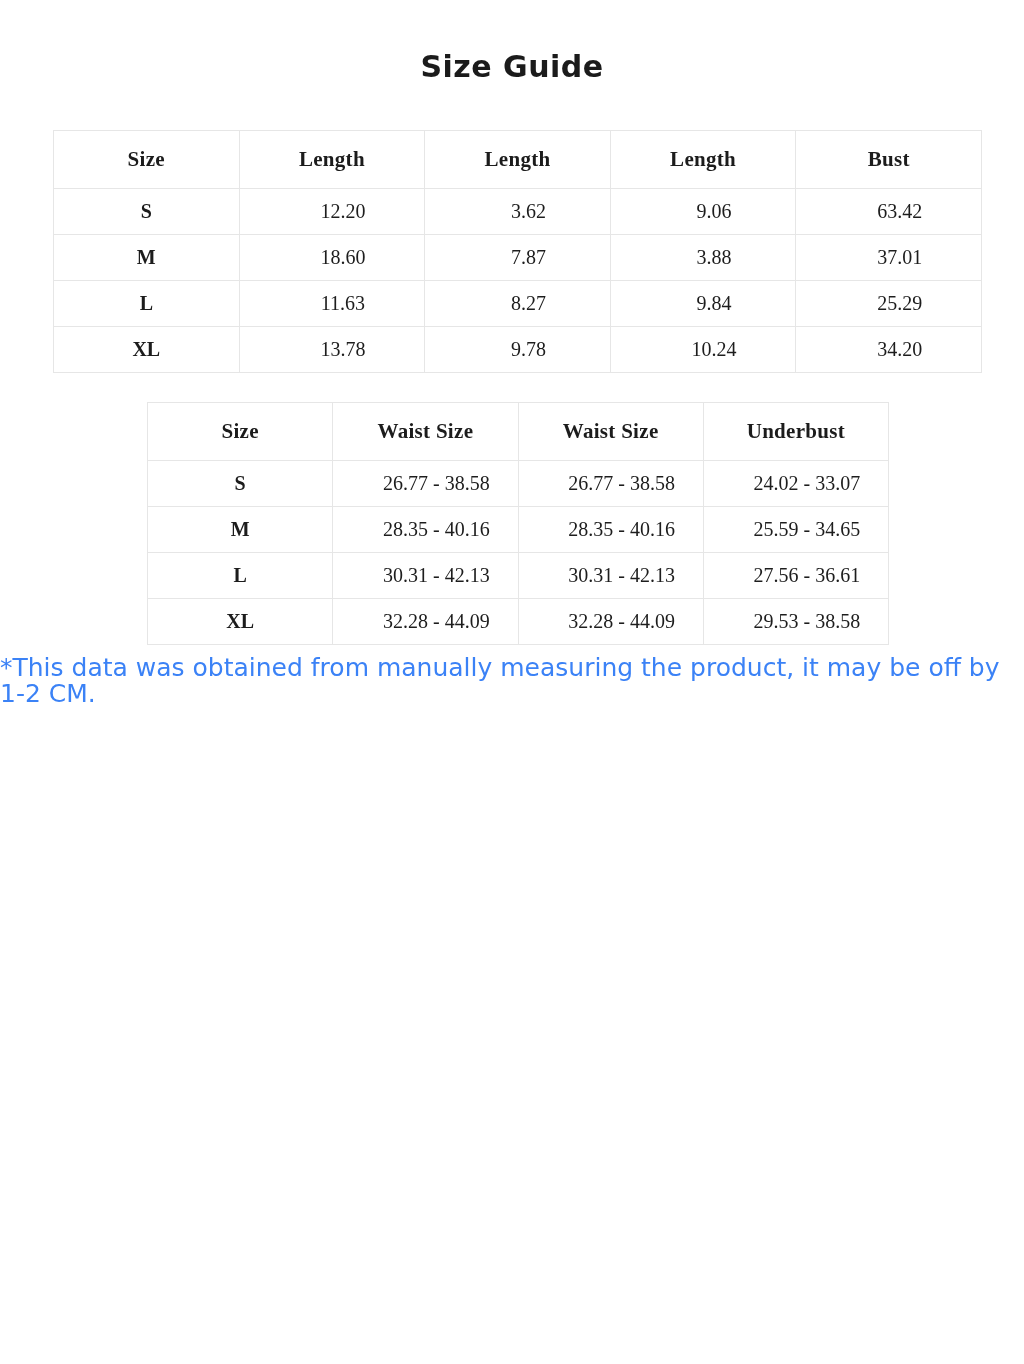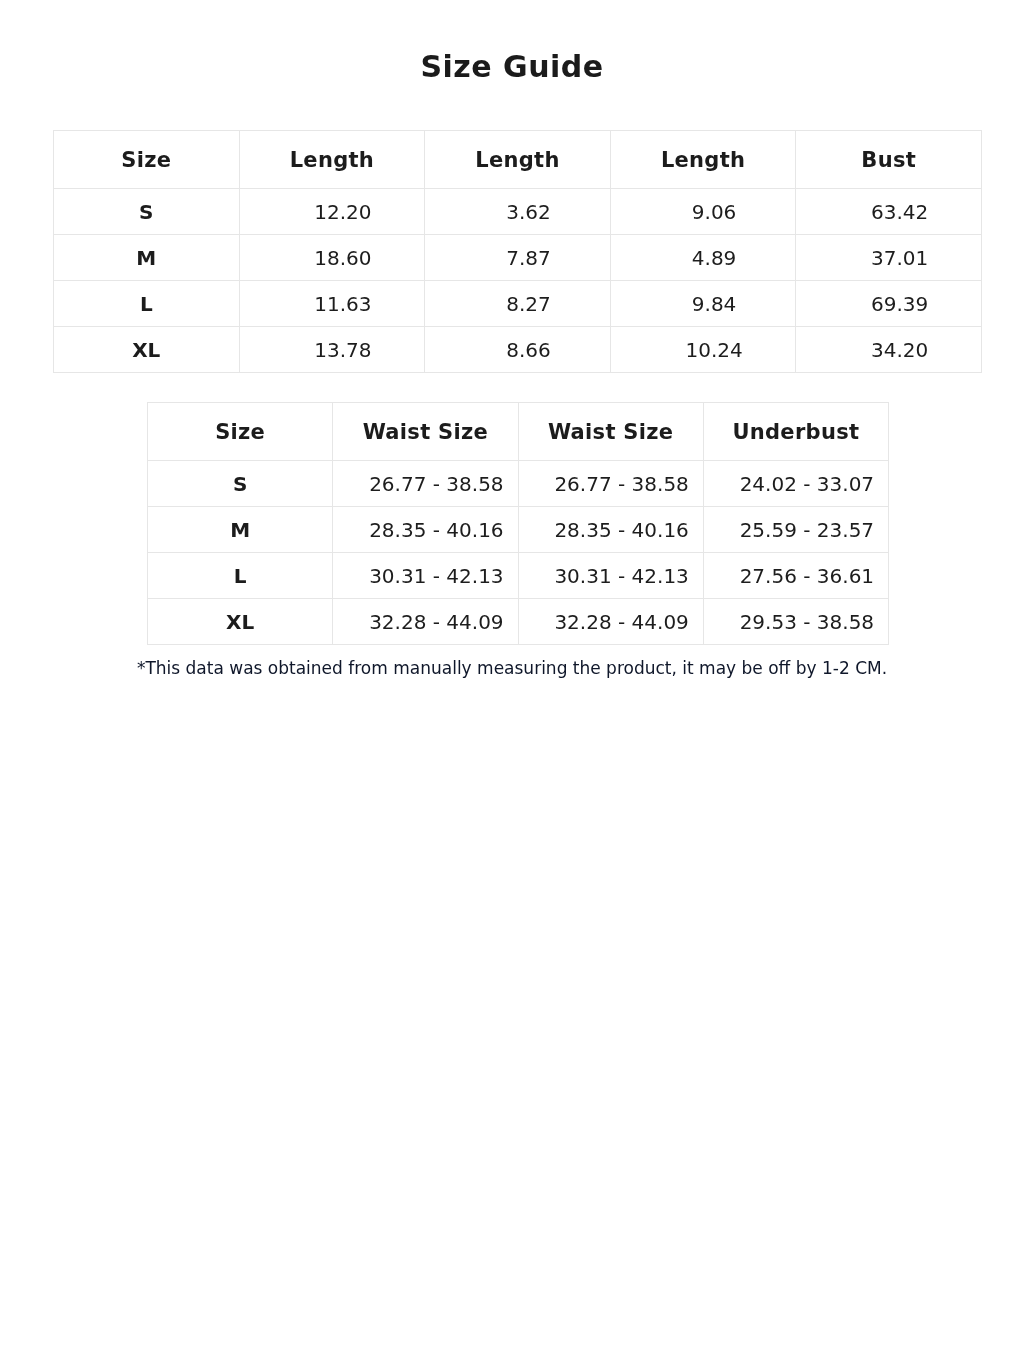--- a/index.html
+++ b/index.html
@@ -17,21 +17,21 @@
     padding-top: 50px;
     height: 84px;
     line-height: 34px;
     text-align: center;
     font-size: 30px;
     font-weight: bold;
     letter-spacing: 0.5px;
     color: #1b1b1b;
   }
 
-  table { border-collapse: collapse; table-layout: fixed; background: #ffffff; }
+  table { border-collapse: collapse; table-layout: fixed; background: #ffffff; font-family: Liberation Serif, serif; }
   th, td {
     border: 1px solid #e6e6e6;
     text-align: center;
     vertical-align: middle;
     overflow: hidden;
     white-space: nowrap;
   }
   thead th {
     height: 58px;
     font-size: 21px;
@@ -44,24 +44,24 @@
   tbody td { font-size: 20px; font-weight: normal; color: #1d1d1d; padding-left: 22px; }
 
   .tbl-measurements { margin: 46px 0 0 53px; width: 929px; }
   .tbl-measurements th, .tbl-measurements td { width: 20%; }
 
   .tbl-waist { margin: 29px 0 0 147px; width: 742px; }
   .tbl-waist th, .tbl-waist td { width: 25%; }
 
   .footnote {
     margin-top: 10px;
-    text-align: center;
-    font-size: 17px;
+    text-align: left;
+    font-size: 25px;
     line-height: 26px;
-    color: #0f172a;
+    color: #3b82f6;
   }
 </style>
 </head>
 <body>
 
 <div class="page">
 
   <h1 class="title">Size Guide</h1>
 
   <table class="tbl-measurements">
@@ -79,34 +79,34 @@
         <th>S</th>
         <td>12.20</td>
         <td>3.62</td>
         <td>9.06</td>
         <td>63.42</td>
       </tr>
       <tr>
         <th>M</th>
         <td>18.60</td>
         <td>7.87</td>
-        <td>4.89</td>
+        <td>3.88</td>
         <td>37.01</td>
       </tr>
       <tr>
         <th>L</th>
         <td>11.63</td>
         <td>8.27</td>
         <td>9.84</td>
-        <td>69.39</td>
+        <td>25.29</td>
       </tr>
       <tr>
         <th>XL</th>
         <td>13.78</td>
-        <td>8.66</td>
+        <td>9.78</td>
         <td>10.24</td>
         <td>34.20</td>
       </tr>
     </tbody>
   </table>
 
   <table class="tbl-waist">
     <thead>
       <tr>
         <th>Size</th>
@@ -119,21 +119,21 @@
       <tr>
         <th>S</th>
         <td>26.77 - 38.58</td>
         <td>26.77 - 38.58</td>
         <td>24.02 - 33.07</td>
       </tr>
       <tr>
         <th>M</th>
         <td>28.35 - 40.16</td>
         <td>28.35 - 40.16</td>
-        <td>25.59 - 23.57</td>
+        <td>25.59 - 34.65</td>
       </tr>
       <tr>
         <th>L</th>
         <td>30.31 - 42.13</td>
         <td>30.31 - 42.13</td>
         <td>27.56 - 36.61</td>
       </tr>
       <tr>
         <th>XL</th>
         <td>32.28 - 44.09</td>

